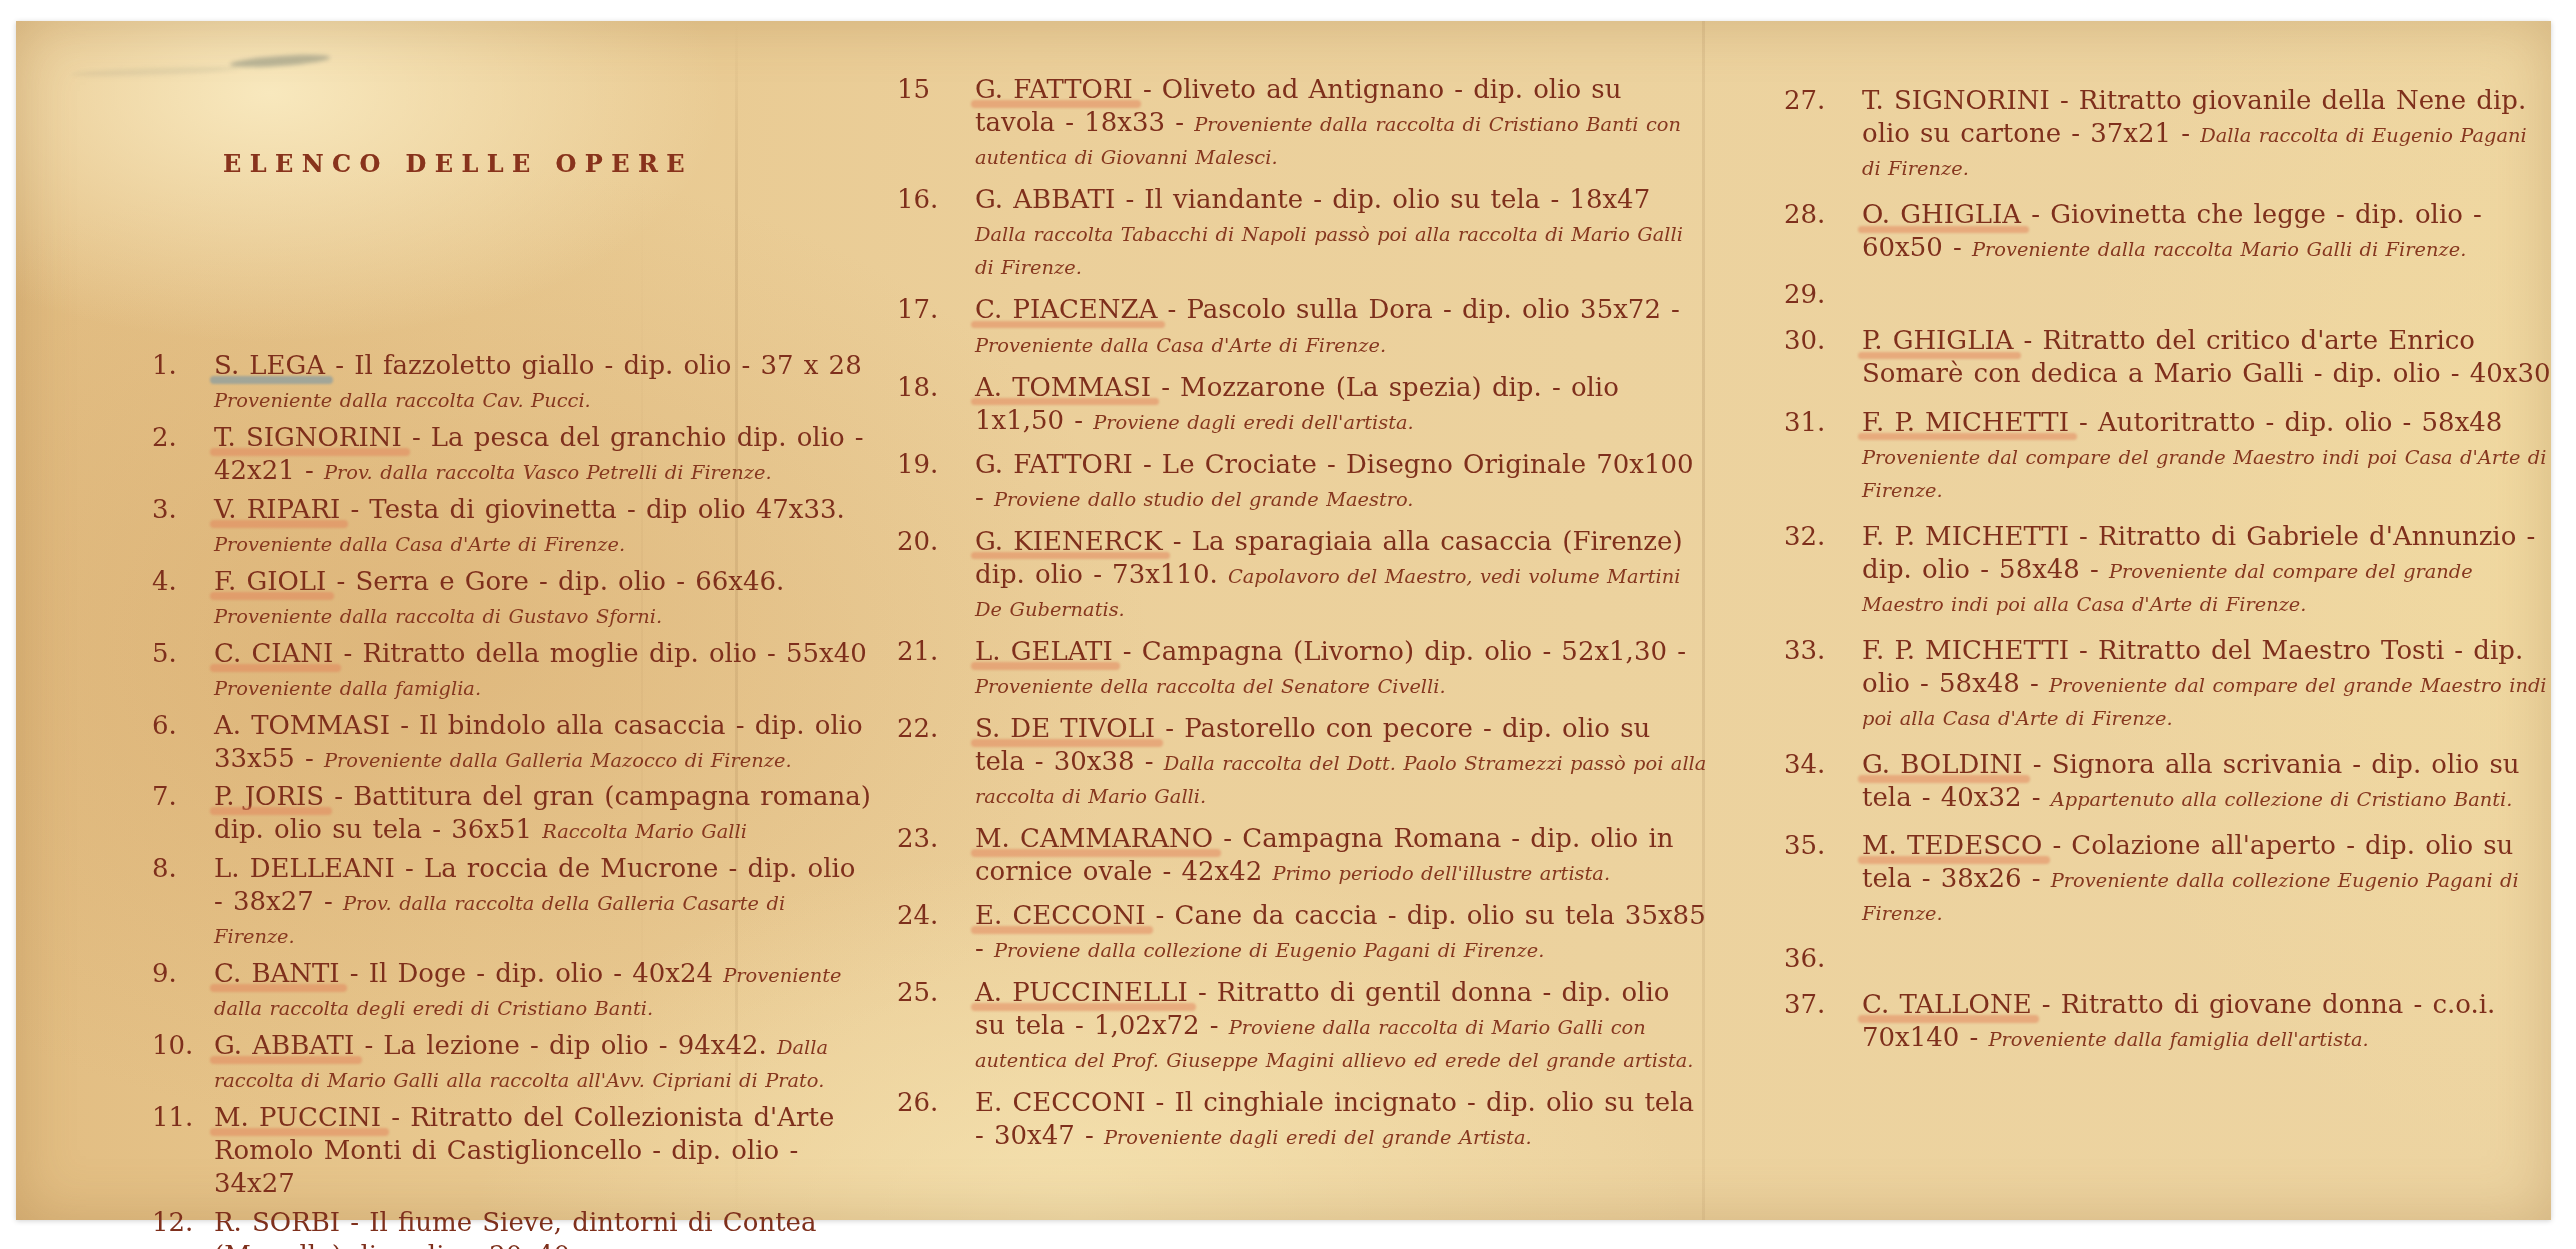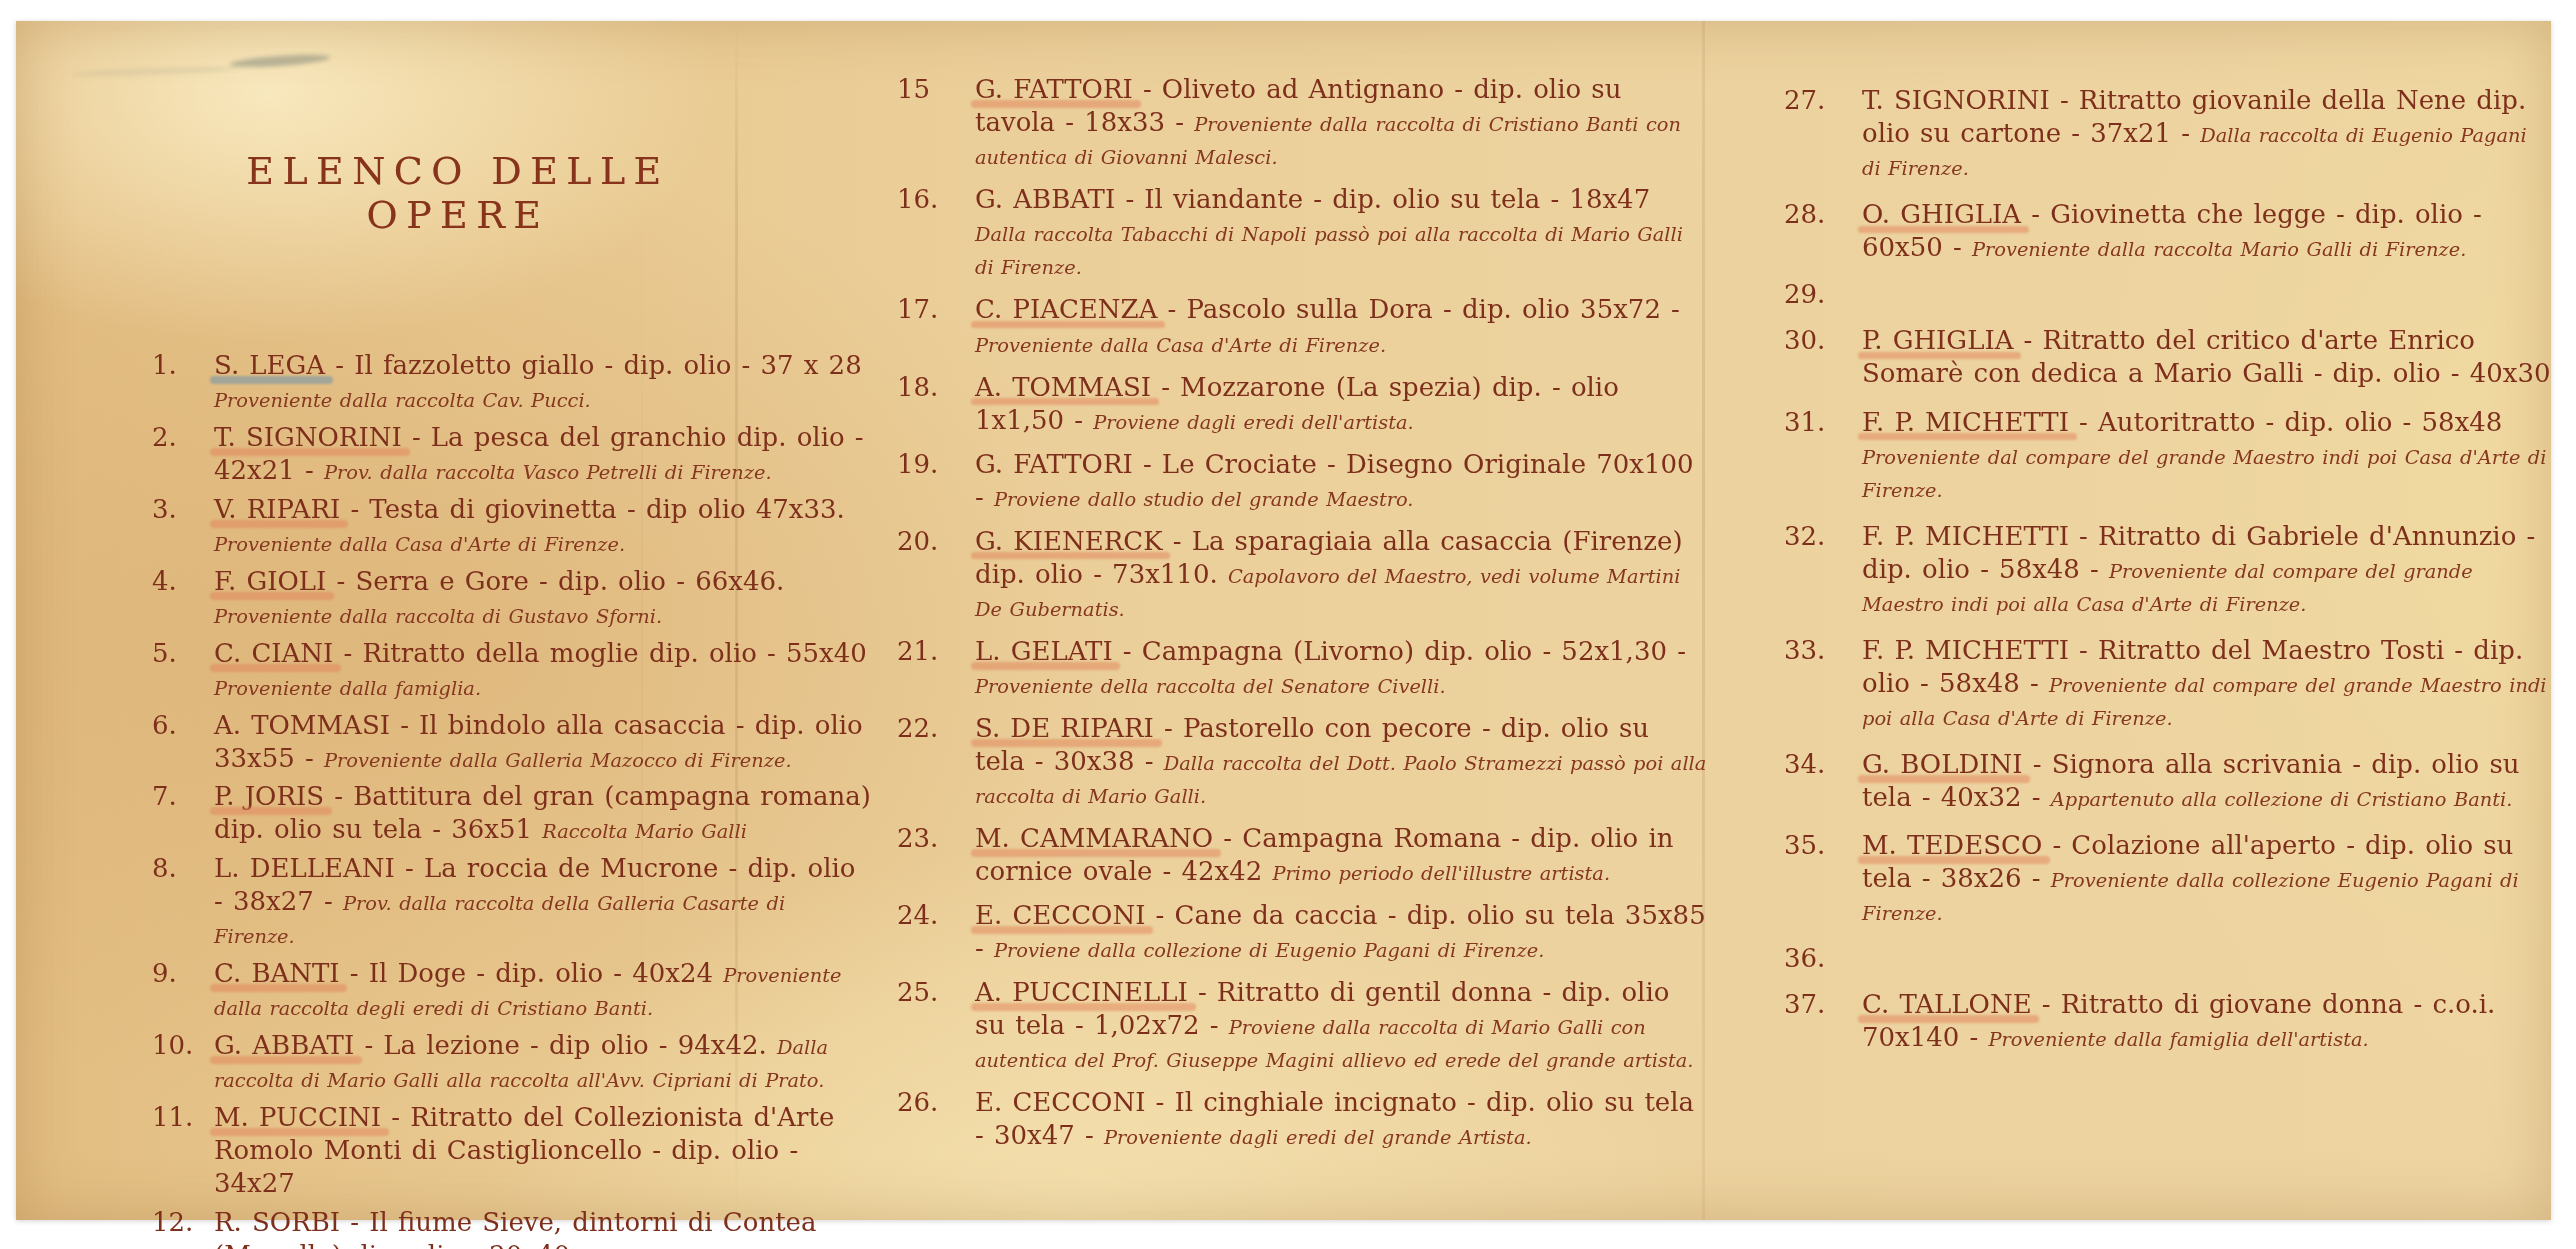--- a/index.html
+++ b/index.html
@@ -24,21 +24,21 @@
   .crease-b{left:1686px;width:2.6px;
     background:linear-gradient(180deg, rgba(120,80,40,.10), rgba(120,80,40,.16) 40%, rgba(120,80,40,.08));}
   .crease-c{left:625px;width:1.9px;opacity:.5;
     background:linear-gradient(180deg, rgba(120,80,40,0) 10%, rgba(120,80,40,.10) 50%, rgba(120,80,40,0) 95%);}
   .smudge{position:absolute;background:#6f7a6e;border-radius:50%;filter:blur(1.9px);}
   .smudge-a{left:214px;top:35px;width:100px;height:9.7px;opacity:.45;transform:rotate(-4deg);}
   .smudge-b{left:55px;top:47px;width:168px;height:7.1px;opacity:.12;transform:rotate(-2deg);}
 
   .page-title{
     position:absolute;left:201px;top:128px;width:482px;text-align:center;
-    font-size:38px;font-weight:normal;letter-spacing:8.4px;color:#88331c;
+    font-size:24px;font-weight:bold;letter-spacing:8.4px;color:#88331c;
     text-shadow:0 0 0.6px rgba(136,51,28,.4);
   }
   .col{position:absolute;color:#7e2f1c;}
   .col .entry{display:flex;align-items:baseline;}
   #column-1{left:136px;top:328px;width:720px;}
   #column-2{left:881px;top:35px;width:811px;margin-top:17px;}
   #column-3{left:1768px;top:63px;width:767px;}
   #column-1 .entry{margin-bottom:5.8px;}
   #column-2 .entry{margin-bottom:11px;}
   #column-3 .entry{margin-bottom:15px;}
@@ -161,21 +161,21 @@
     <span class="body"><span class="artist mark-red">G. KIENERCK</span><span class="main"> - La sparagiaia alla casaccia (Firenze) dip. olio - 73x110. </span><span class="prov">Capolavoro del Maestro, vedi volume Martini De Gubernatis.</span></span>
   </div>
 
   <div class="entry">
     <span class="num">21.</span>
     <span class="body"><span class="artist mark-red">L. GELATI</span><span class="main"> - Campagna (Livorno) dip. olio - 52x1,30 - </span><span class="prov">Proveniente della raccolta del Senatore Civelli.</span></span>
   </div>
 
   <div class="entry">
     <span class="num">22.</span>
-    <span class="body"><span class="artist mark-red">S. DE RIPARI</span><span class="main"> - Pastorello con pecore - dip. olio su tela - 30x38 - </span><span class="prov">Dalla raccolta del Dott. Paolo Stramezzi passò poi alla raccolta di Mario Galli.</span></span>
+    <span class="body"><span class="artist mark-red">S. DE TIVOLI</span><span class="main"> - Pastorello con pecore - dip. olio su tela - 30x38 - </span><span class="prov">Dalla raccolta del Dott. Paolo Stramezzi passò poi alla raccolta di Mario Galli.</span></span>
   </div>
 
   <div class="entry">
     <span class="num">23.</span>
     <span class="body"><span class="artist mark-red">M. CAMMARANO</span><span class="main"> - Campagna Romana - dip. olio in cornice ovale - 42x42 </span><span class="prov">Primo periodo dell'illustre artista.</span></span>
   </div>
 
   <div class="entry">
     <span class="num">24.</span>
     <span class="body"><span class="artist mark-red">E. CECCONI</span><span class="main"> - Cane da caccia - dip. olio su tela 35x85 - </span><span class="prov">Proviene dalla collezione di Eugenio Pagani di Firenze.</span></span>

